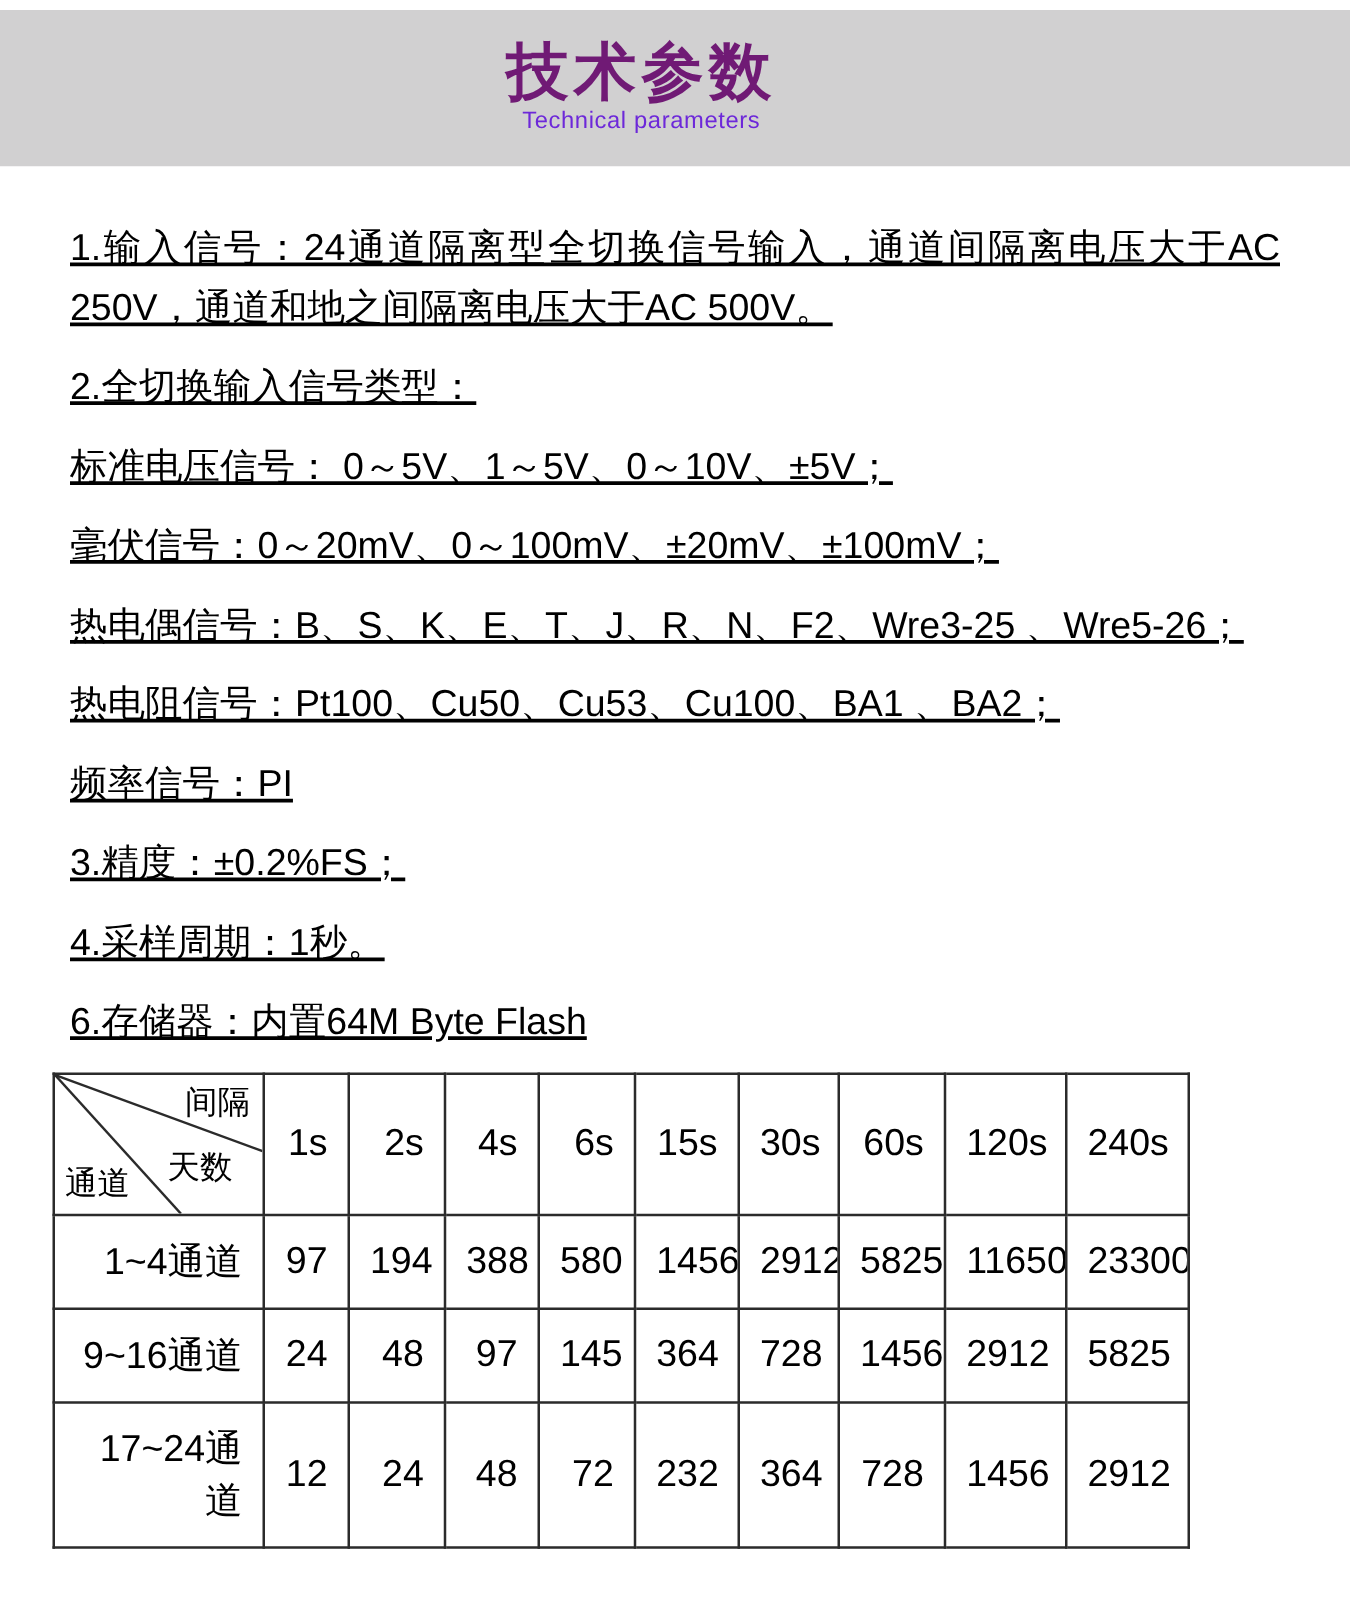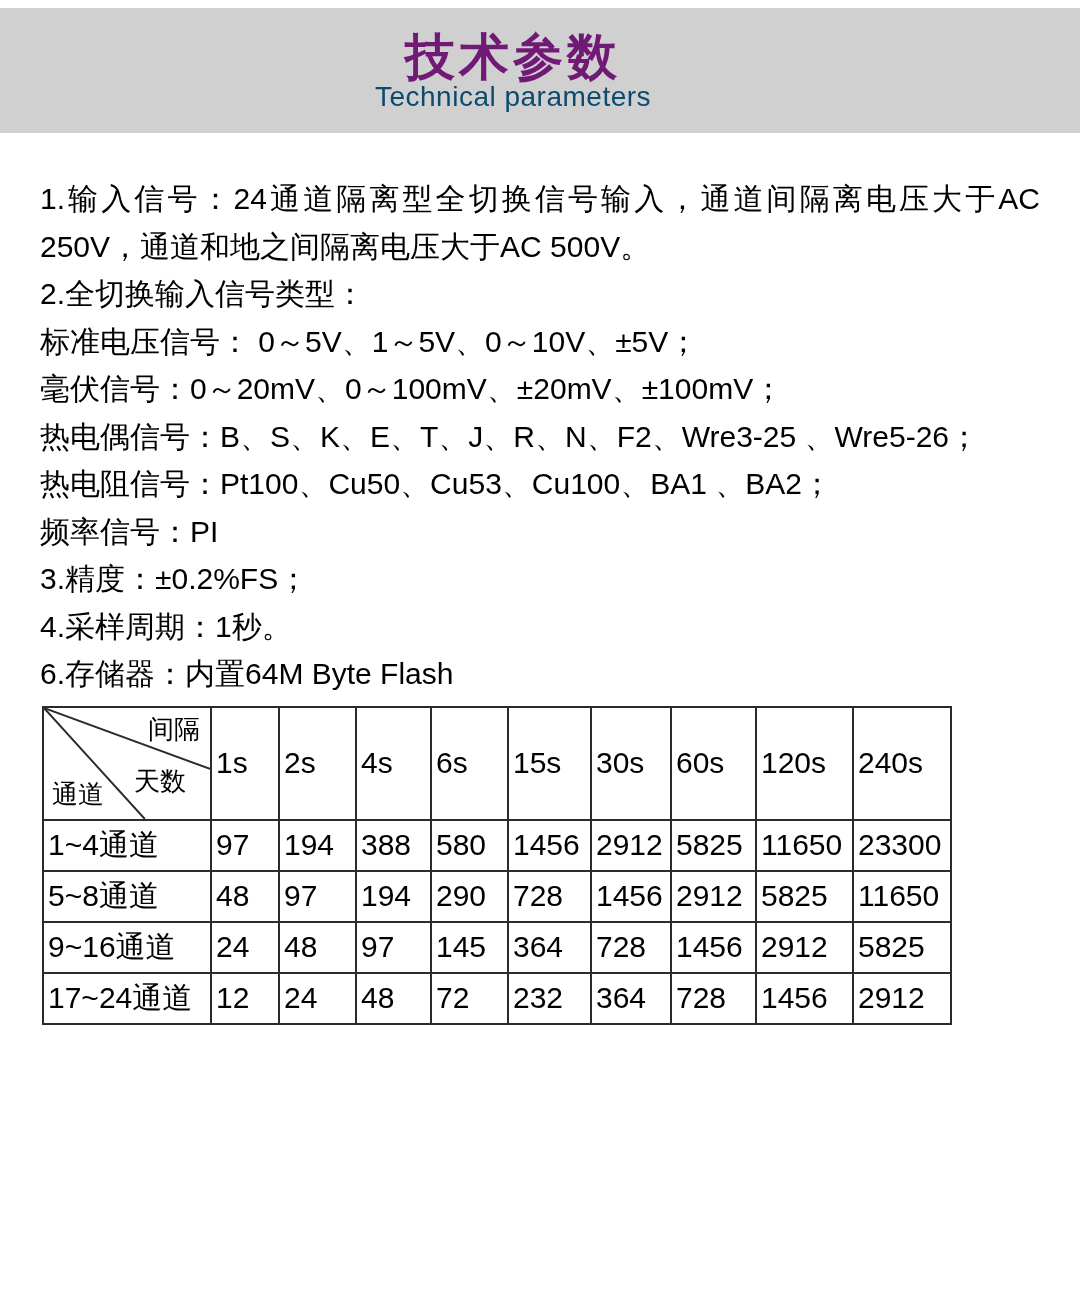--- a/index.html
+++ b/index.html
@@ -21,45 +21,45 @@
     padding-top:22px;
   }
   .page-title{
     font-size:50px;
     line-height:54px;
     font-weight:700;
     letter-spacing:4px;
     color:#701a75;
   }
   .page-subtitle{
-    font-size:28px;
+    font-size:19px;
     line-height:26px;
-    color:#0c4a6e;
+    color:#6d28d9;
     letter-spacing:0.5px;
   }
   .content{
     margin:42px 40px 0 40px;
     font-size:30px;
     line-height:47.5px;
     text-align:justify;
   }
-  .content p{margin:0;}
+  .content p{margin:16px;text-decoration:underline;}
   table.rec{
     border-collapse:collapse;
     table-layout:fixed;
     width:908px;
     margin:8px 0 0 42px;
   }
   table.rec th, table.rec td{
     border:2px solid #2b2b2b;
     font-size:30px;
     font-weight:400;
-    text-align:left;
+    text-align:right;
     vertical-align:middle;
-    padding:4px;
+    padding:16px;
     overflow:hidden;
   }
   tr.hdr{height:113px;}
   tr.datarow{height:40px;}
   td.rowlabel{
     text-align:left;
     padding-left:8px;
   }
   th.corner{
     position:relative;
@@ -140,32 +140,20 @@
     <td>194</td>
     <td>388</td>
     <td>580</td>
     <td>1456</td>
     <td>2912</td>
     <td>5825</td>
     <td>11650</td>
     <td>23300</td>
   </tr>
   <tr class="datarow">
-    <td class="rowlabel">5~8通道</td>
-    <td>48</td>
-    <td>97</td>
-    <td>194</td>
-    <td>290</td>
-    <td>728</td>
-    <td>1456</td>
-    <td>2912</td>
-    <td>5825</td>
-    <td>11650</td>
-  </tr>
-  <tr class="datarow">
     <td class="rowlabel">9~16通道</td>
     <td>24</td>
     <td>48</td>
     <td>97</td>
     <td>145</td>
     <td>364</td>
     <td>728</td>
     <td>1456</td>
     <td>2912</td>
     <td>5825</td>

